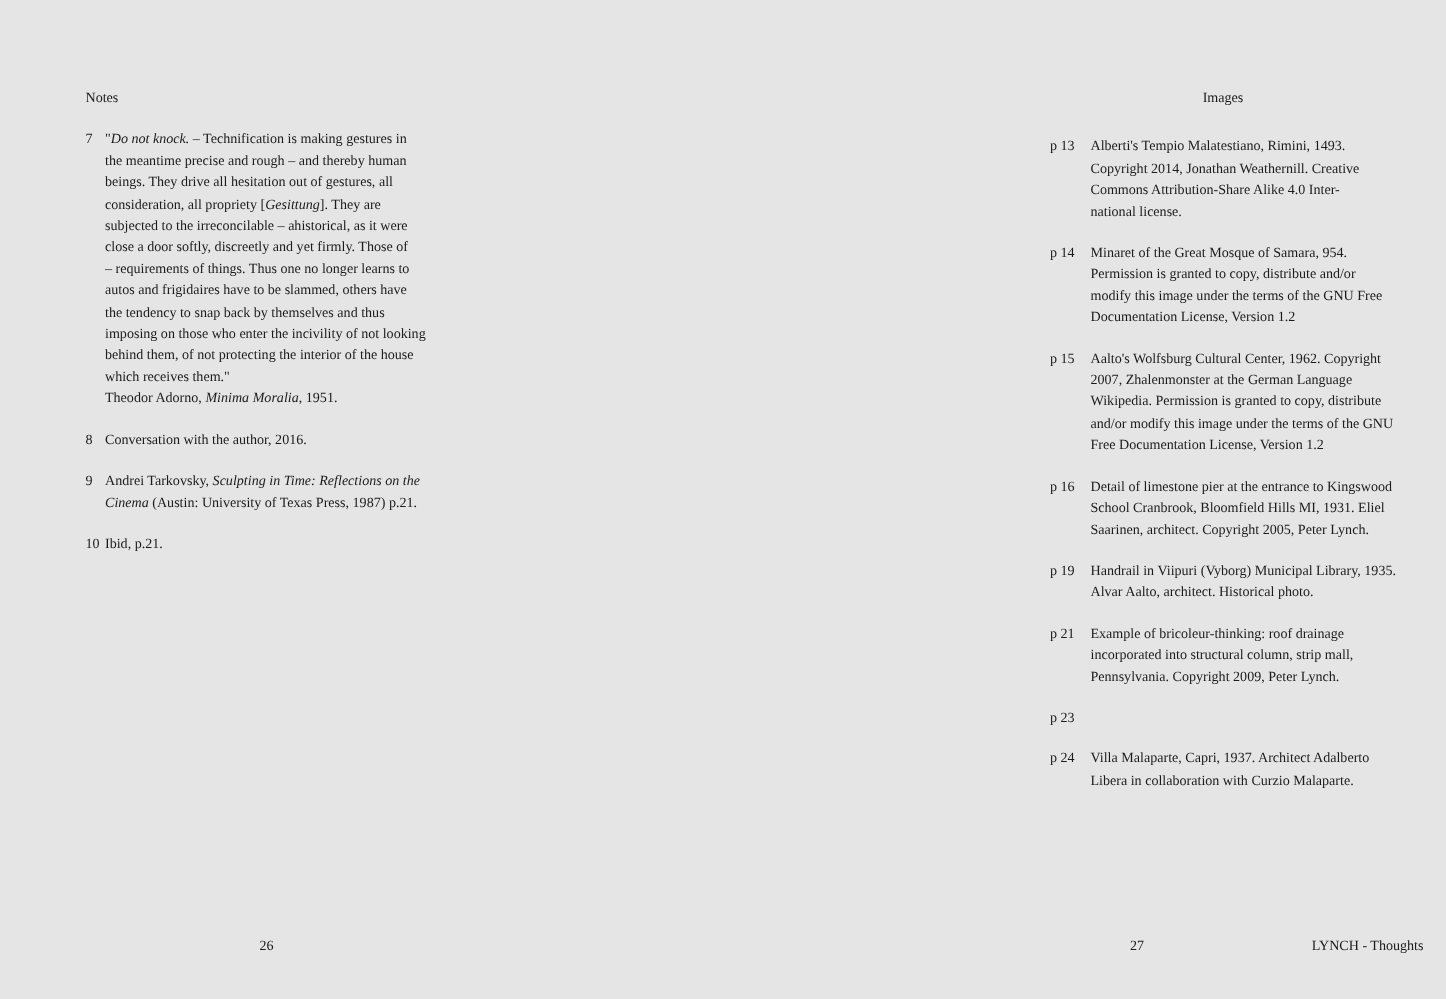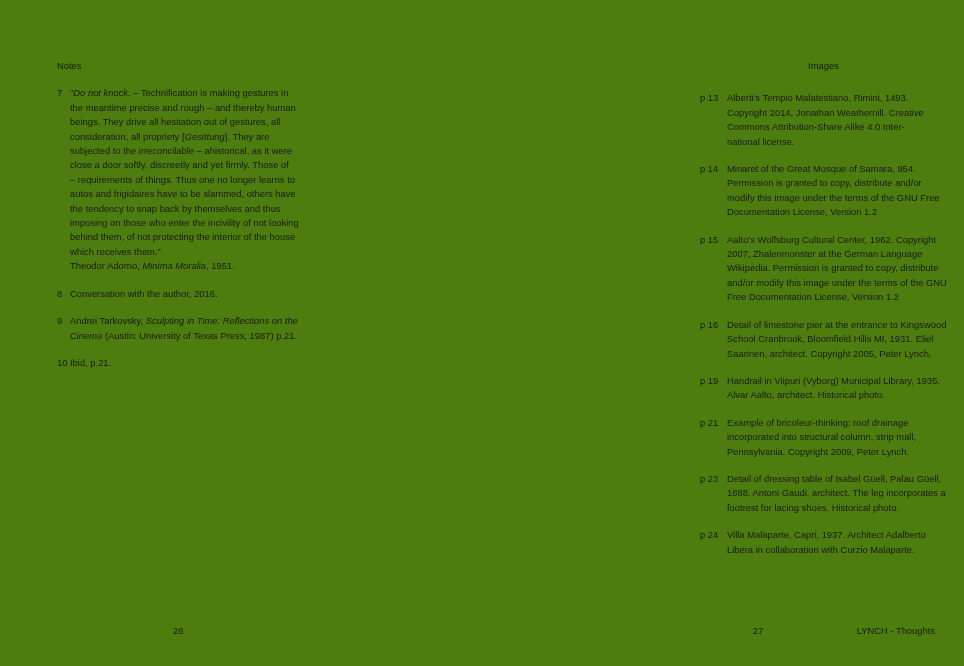--- a/index.html
+++ b/index.html
@@ -1,41 +1,41 @@
 <!DOCTYPE html>
 <html><head>
 <meta charset="utf-8">
 <style>
   html, body { margin: 0; padding: 0; background: #ffffff; }
   .spread {
     position: relative;
     width: 964px;
     height: 666px;
-    background: #4d7c0f;
+    background: #e5e5e5;
     overflow: hidden;
     color: #1b1b1b;
-    font-family: Liberation Sans, sans-serif;
+    font-family: Liberation Serif, serif;
     font-size: 9.4px;
     line-height: 14.4px;
   }
   .page-col { position: absolute; top: 59px; }
   .page-col.left  { left: 57px;  }
   .page-col.right { left: 700px; }
   .col-header { white-space: pre; }
   .left  .col-header { margin-bottom: 13px; }
   .right .col-header { margin-bottom: 18px; text-align: center; }
   .note, .entry { display: flex; align-items: flex-start; margin-bottom: 13px; }
   .note  .num    { width: 13px; flex: none; }
   .entry .plabel { width: 27px; flex: none; }
   .tline { white-space: pre; }
   .it { font-style: italic; }
   .folio { position: absolute; top: 624px; white-space: pre; }
   .folio.fleft  { left: 173px; width: 80px; text-align: left; }
   .folio.fright { left: 718px; width: 80px; text-align: center; }
-  .running-title { position: absolute; top: 624px; right: 29px; text-align: left; white-space: pre; }
+  .running-title { position: absolute; top: 624px; right: 15px; text-align: left; white-space: pre; }
 </style>
 </head>
 <body>
 
 <div class="spread">
 
   <div class="page-col left">
     <div class="col-header">Notes</div>
     <div id="notes-list">
         <div class="note">
@@ -127,25 +127,20 @@
         <div class="entry">
           <div class="plabel">p 21</div>
           <div>
             <div class="tline"><span>Example of bricoleur-thinking: roof drainage</span></div>
             <div class="tline"><span>incorporated into structural column, strip mall,</span></div>
             <div class="tline"><span>Pennsylvania. Copyright 2009, Peter Lynch.</span></div>
           </div>
         </div>
         <div class="entry">
           <div class="plabel">p 23</div>
-          <div>
-            <div class="tline"><span>Detail of dressing table of Isabel Güell, Palau Güell,</span></div>
-            <div class="tline"><span>1888. Antoni Gaudi, architect. The leg incorporates a</span></div>
-            <div class="tline"><span>footrest for lacing shoes. Historical photo.</span></div>
-          </div>
         </div>
         <div class="entry">
           <div class="plabel">p 24</div>
           <div>
             <div class="tline"><span>Villa Malaparte, Capri, 1937. Architect Adalberto</span></div>
             <div class="tline"><span>Libera in collaboration with Curzio Malaparte.</span></div>
           </div>
         </div>
       </div>
   </div>

